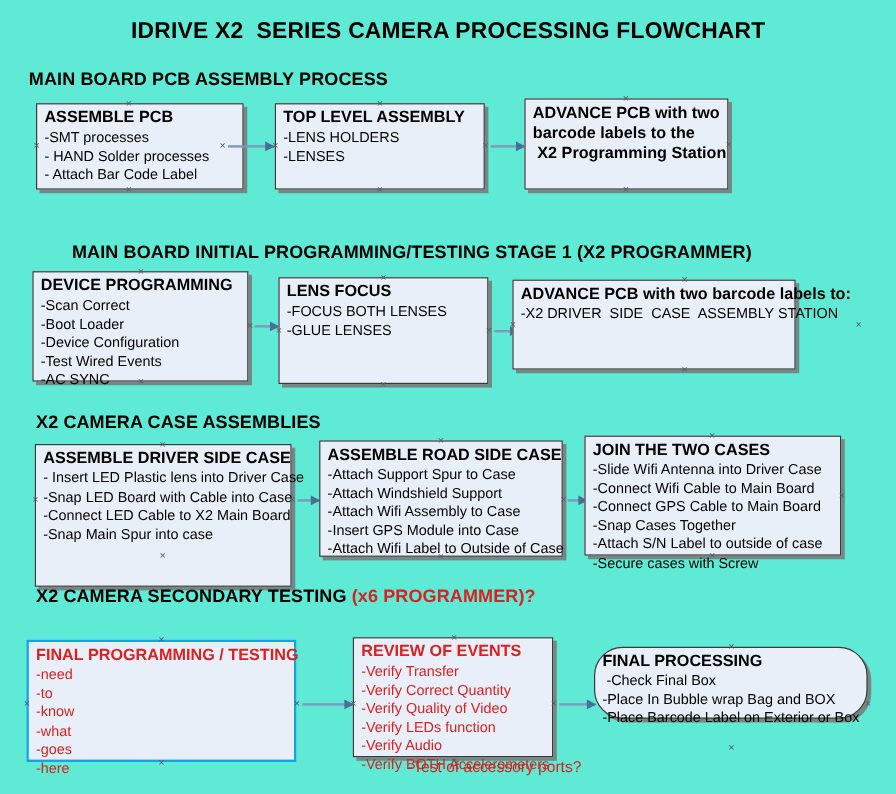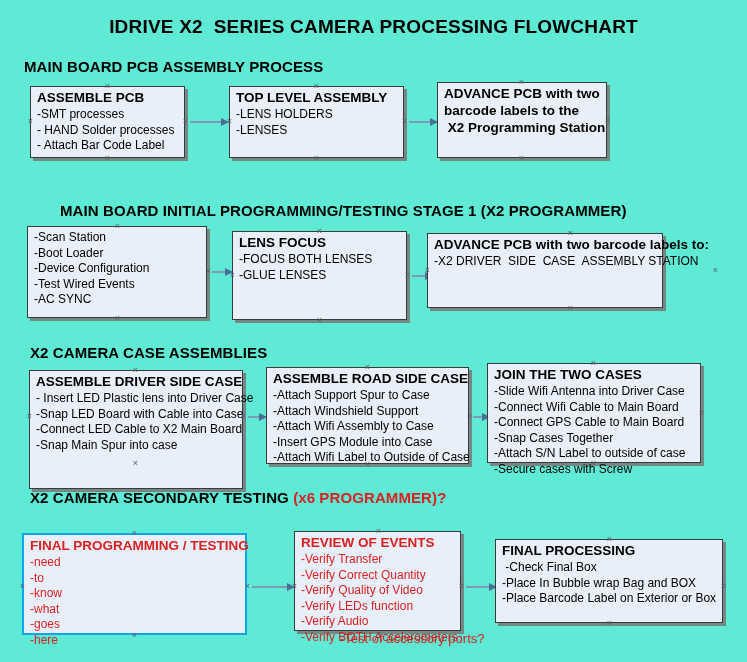--- a/index.html
+++ b/index.html
@@ -118,21 +118,21 @@
 </style>
 </head>
 <body>
 
 <div id="canvas">
 
   <div class="chart-title">IDRIVE X2  SERIES CAMERA PROCESSING FLOWCHART</div>
 
   <div class="section-heading" style="left:24px; top:58px;">MAIN BOARD PCB ASSEMBLY PROCESS</div>
 
-  <div class="node shadow" style="left:30px; top:86px; width:155px; height:72px;">
+  <div class="node shadow" style="left:30px; top:86px; width:173px; height:72px;">
     <div class="node-title">ASSEMBLE PCB</div>
     <div class="node-line">-SMT processes</div>
     <div class="node-line">- HAND Solder processes</div>
     <div class="node-line">- Attach Bar Code Label</div>
   </div>
   <span class="handle" style="left:104px; top:83px;"></span>
   <span class="handle" style="left:104px; top:155px;"></span>
   <span class="handle" style="left:27px; top:118px;"></span>
   <span class="handle" style="left:182px; top:118px;"></span>
 
@@ -155,21 +155,22 @@
     <div class="node-title">barcode labels to the</div>
     <div class="node-title"> X2 Programming Station</div>
   </div>
   <span class="handle" style="left:518px; top:79px;"></span>
   <span class="handle" style="left:518px; top:155px;"></span>
   <span class="handle" style="left:604px; top:117px;"></span>
 
   <div class="section-heading" style="left:24px; top:202px;margin-left:36px;">MAIN BOARD INITIAL PROGRAMMING/TESTING STAGE 1 (X2 PROGRAMMER)</div>
 
   <div class="node shadow" style="left:27px; top:226px; width:180px; height:92px;">
-    <div class="node-line">-Scan Station</div>
+    <div class="node-title">DEVICE PROGRAMMING</div>
+    <div class="node-line">-Scan Correct</div>
     <div class="node-line">-Boot Loader</div>
     <div class="node-line">-Device Configuration</div>
     <div class="node-line">-Test Wired Events</div>
     <div class="node-line">-AC SYNC</div>
   </div>
   <span class="handle" style="left:114px; top:223px;"></span>
   <span class="handle" style="left:114px; top:315px;"></span>
   <span class="handle" style="left:205px; top:268px;"></span>
 
   <div class="arrow" style="left:212px; top:271px; width:20px;"></div>
@@ -266,21 +267,21 @@
     <div class="node-line">-Verify BOTH Accelerometers</div>
   </div>
   <div class="overflow-line" style="left:300px; top:631px;">-Test of accessory ports?</div>
   <span class="handle" style="left:375px; top:528px;"></span>
   <span class="handle" style="left:375px; top:631px;"></span>
   <span class="handle" style="left:291px; top:583px;"></span>
   <span class="handle" style="left:458px; top:583px;"></span>
 
   <div class="arrow" style="left:466px; top:586px; width:30px;"></div>
 
-  <div class="node shadow" style="left:495px; top:539px; width:228px; height:84px;">
+  <div class="node shadow" style="left:495px; top:539px; width:228px; height:60px;border-radius:24px;">
     <div class="node-title">FINAL PROCESSING</div>
     <div class="node-line"> -Check Final Box</div>
     <div class="node-line">-Place In Bubble wrap Bag and BOX</div>
     <div class="node-line">-Place Barcode Label on Exterior or Box</div>
   </div>
   <span class="handle" style="left:606px; top:536px;"></span>
   <span class="handle" style="left:606px; top:620px;"></span>
   <span class="handle" style="left:720px; top:583px;"></span>
 
 </div>

